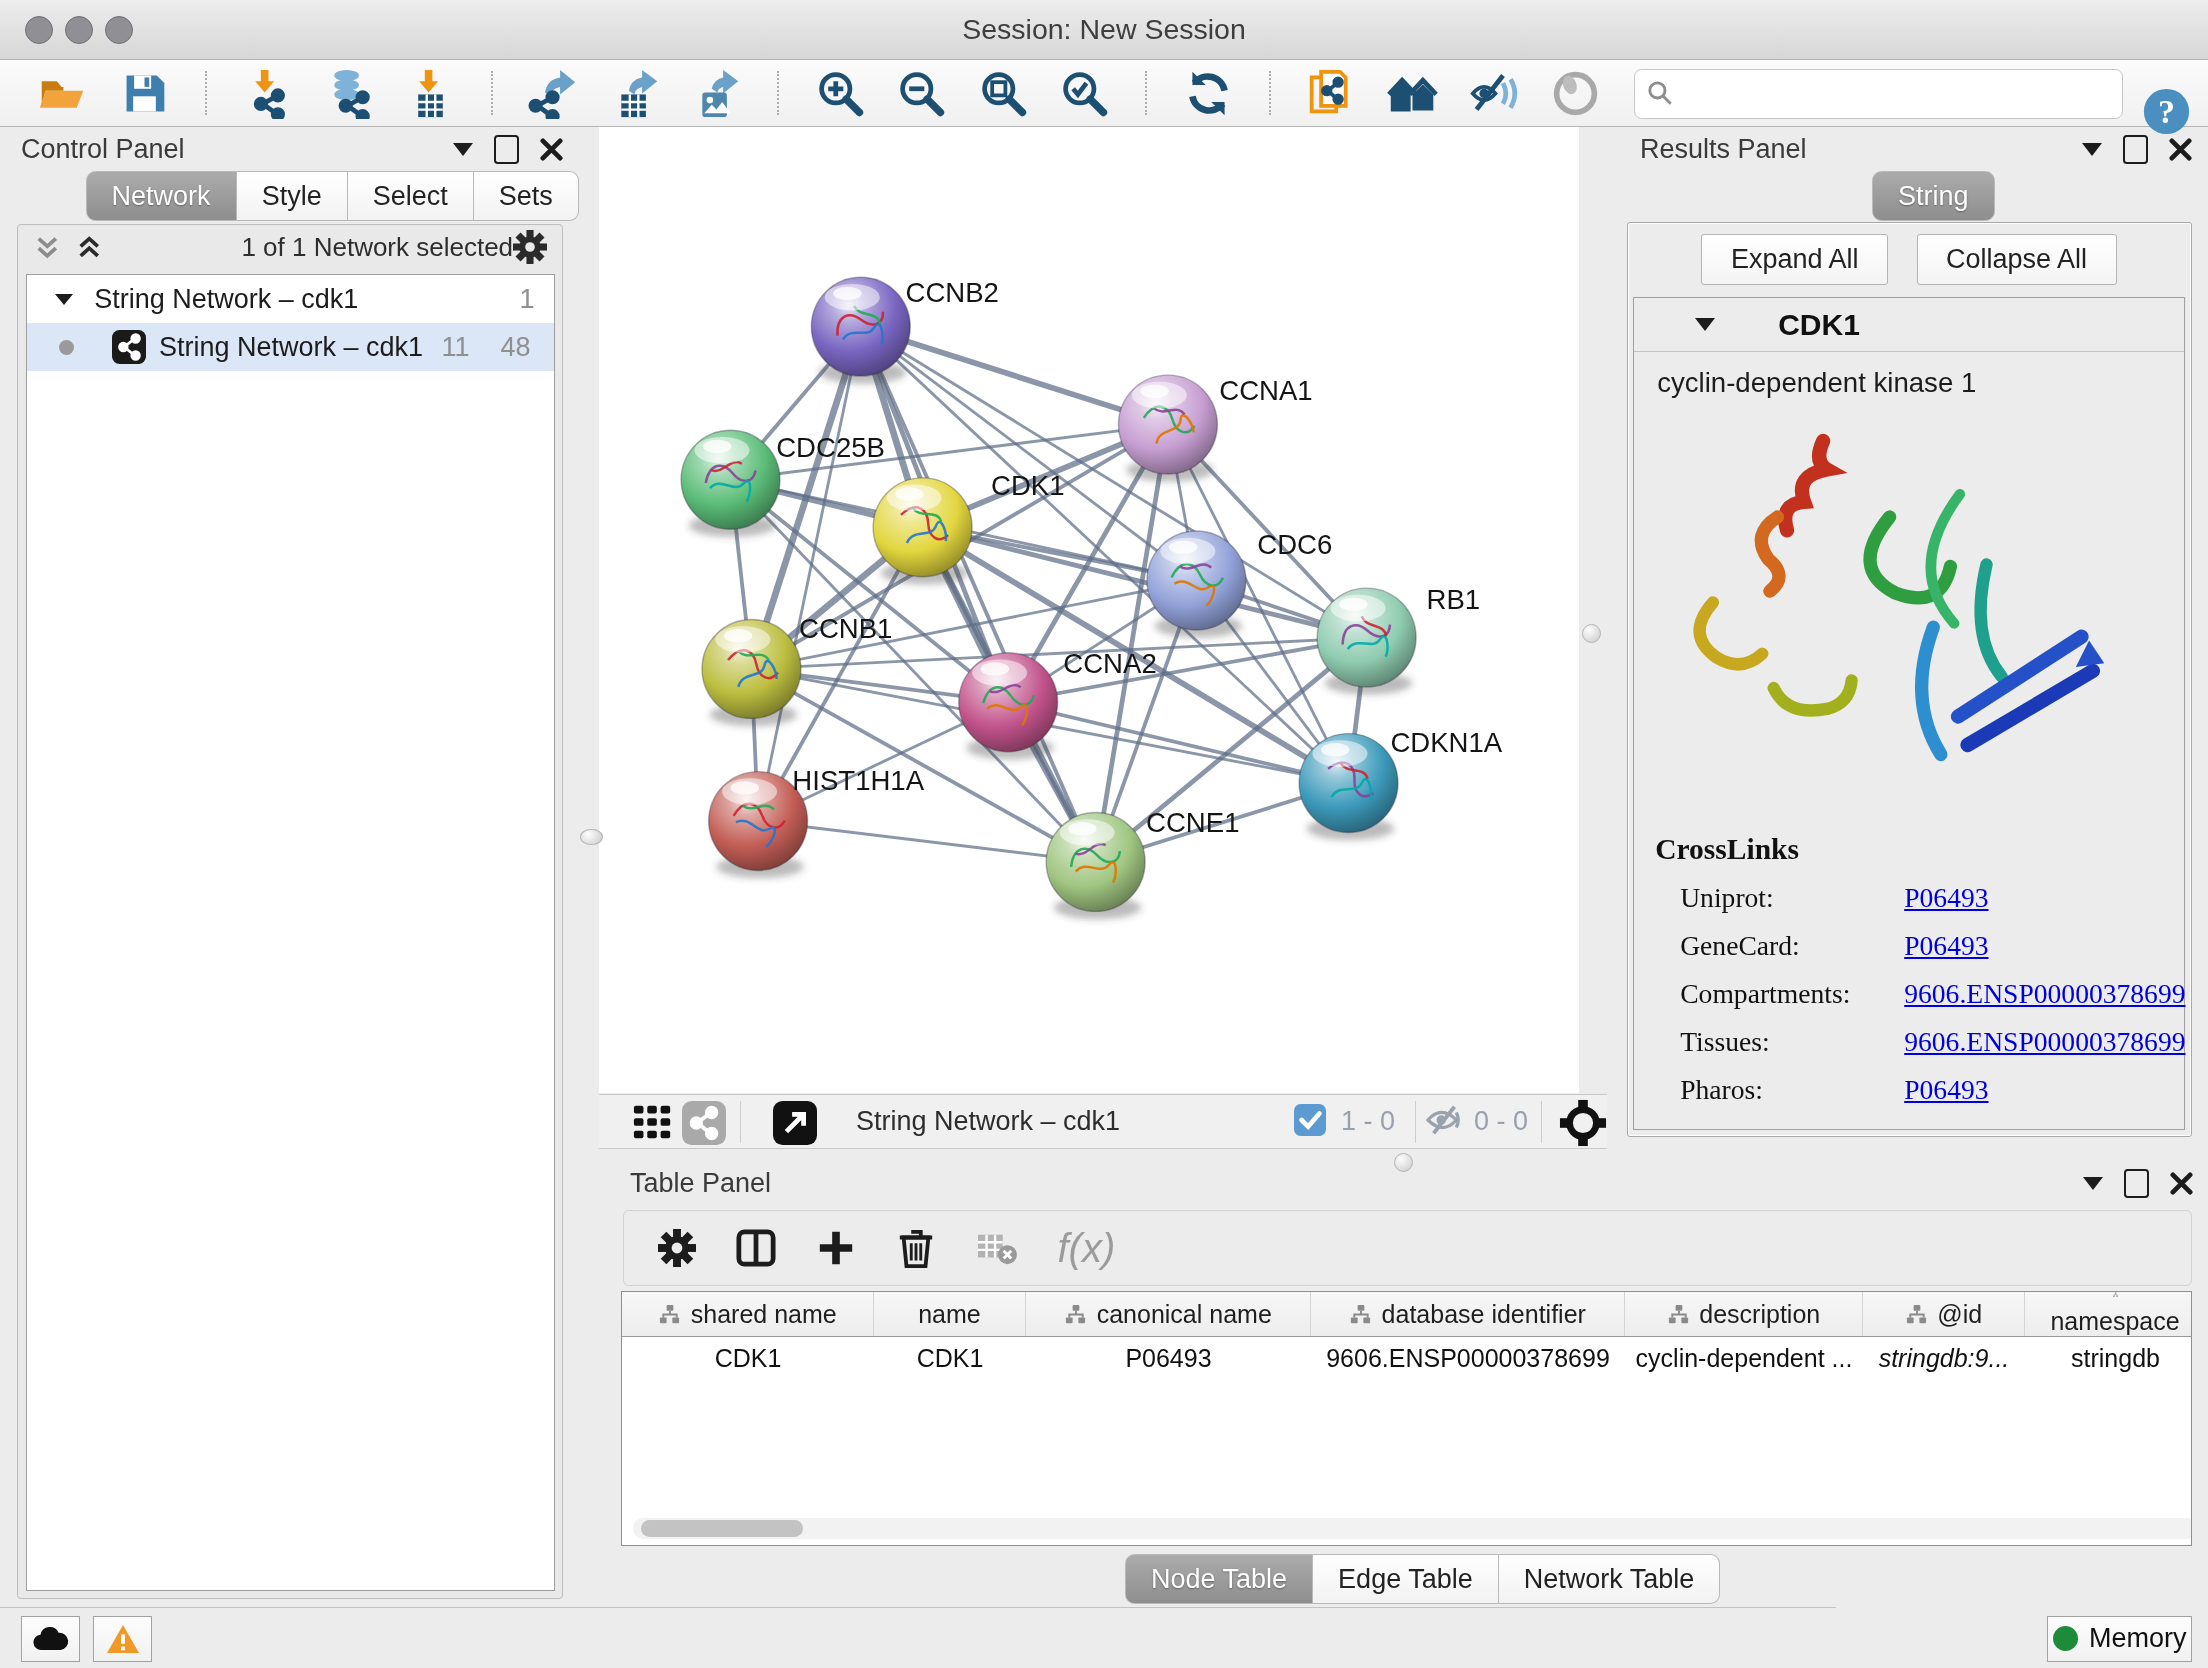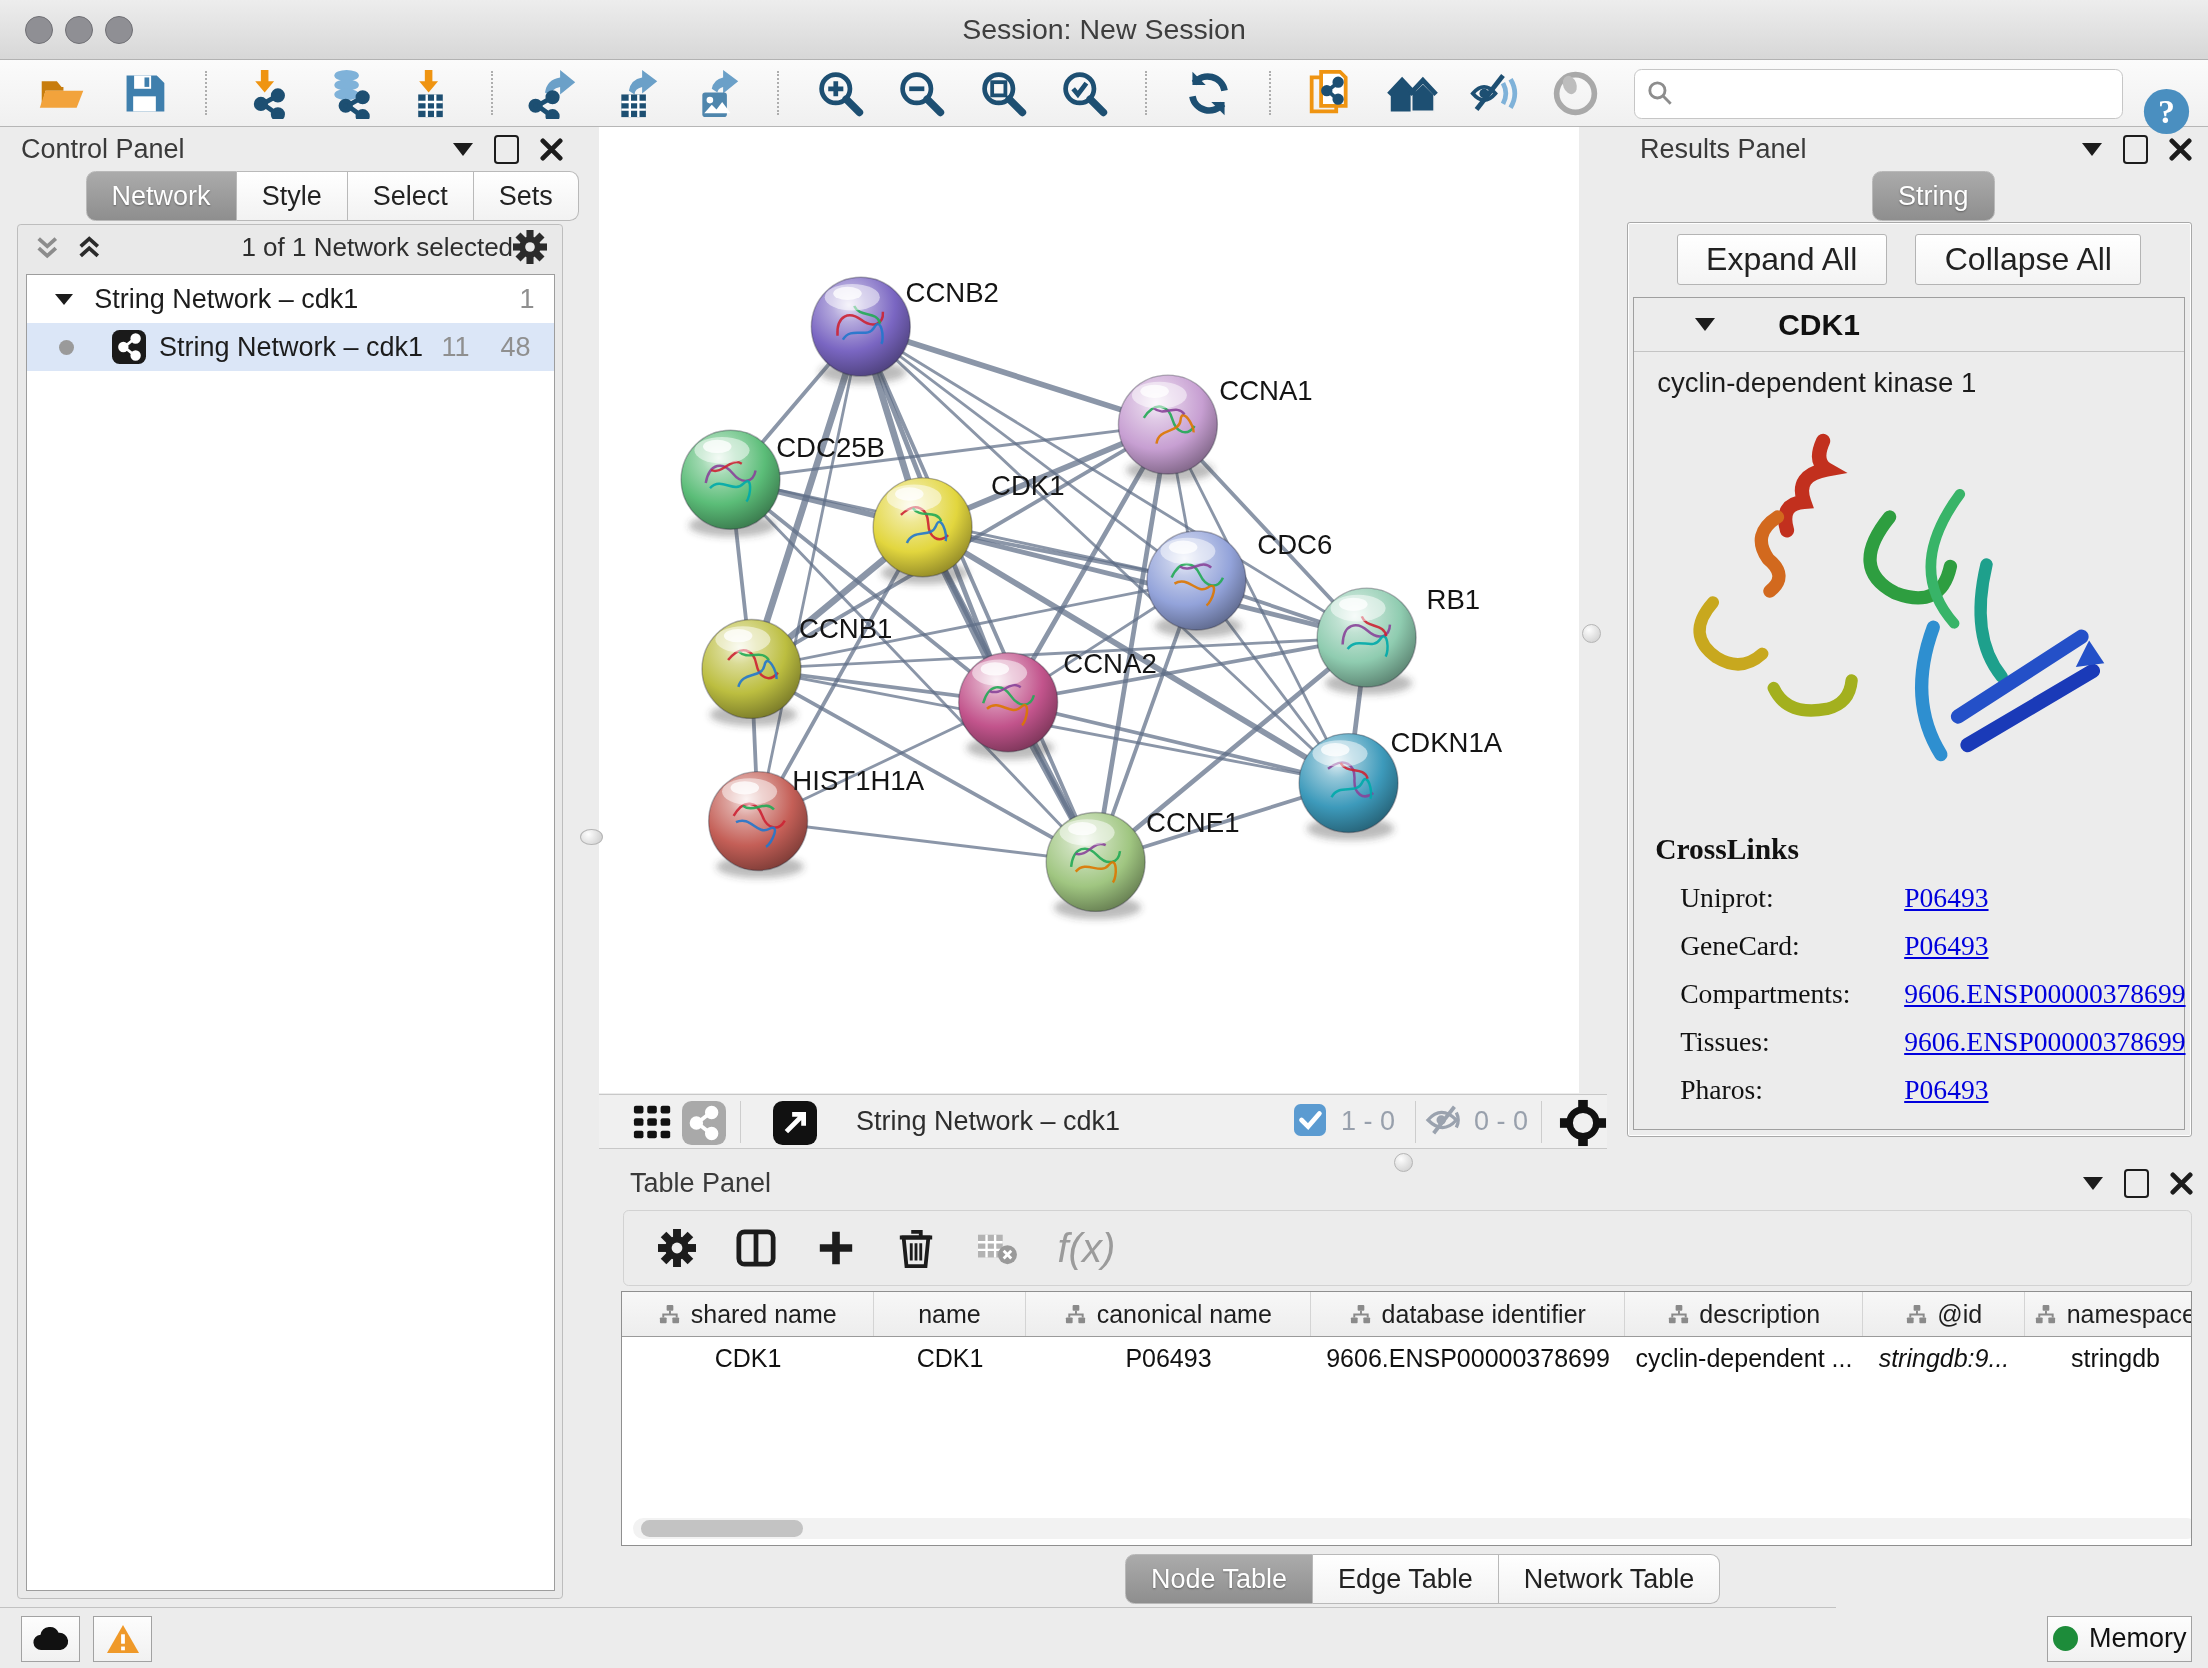--- a/index.html
+++ b/index.html
@@ -63,21 +63,21 @@
     border:1px solid #b5b5b5;}
 
   
   #results-panel{position:absolute;left:1617px;top:129px;width:584px;height:1008px;}
   #rp-header{position:absolute;left:23px;right:9.5px;top:0;height:40px;display:flex;align-items:center;justify-content:space-between;}
   #rp-tab{position:absolute;left:255px;top:42px;}
   #rp-tab .tab{border-radius:9.5px;border-left-width:1px;}
   #rp-box{position:absolute;left:9.5px;top:93px;width:563px;bottom:0;background:#ececec;
     border:1.9px solid #a8a8a8;border-radius:2.9px;box-shadow:0 0 0 1px #fff inset;}
   .rp-btn{height:49px;padding:0 28.5px;background:linear-gradient(#ffffff,#f4f4f4);border:1px solid #b4b4b4;
-    border-radius:3px;font-size:32px;color:#222;display:flex;align-items:center;}
+    border-radius:3px;font-size:27px;color:#222;display:flex;align-items:center;}
   #rp-buttons{position:absolute;left:0;right:0;top:11.4px;display:flex;justify-content:center;gap:28.5px;}
   #rp-inner{position:absolute;left:5.7px;right:5.7px;top:74px;bottom:5.7px;background:#ececec;border:1.9px solid #9f9f9f;}
   #rp-entry-header{height:53px;display:flex;align-items:center;border-bottom:1px solid #c4c4c4;}
   #rp-entry-name{font-size:30px;font-weight:bold;color:#111;margin-left:63px;}
   #rp-desc{font-size:27.6px;color:#1c1c1c;margin:15px 0 0 23px;}
   #crosslinks{position:absolute;left:21px;top:535px;font-family:"Liberation Serif",serif;color:#111;}
   #crosslinks-title{font-size:29.5px;font-weight:bold;}
   .cl-row{display:flex;margin-top:16px;font-size:27.6px;}
   .cl-label{width:224px;margin-left:25px;}
   .cl-link{color:#0000dd;text-decoration:underline;}
@@ -812,21 +812,21 @@
             <svg width="23" height="23" viewBox="0 0 24 24">
               <g fill="#8a8a8a">
                 <rect x="9" y="2" width="7" height="6" rx="1"></rect>
                 <rect x="2" y="15" width="7" height="6" rx="1"></rect>
                 <rect x="15" y="15" width="7" height="6" rx="1"></rect>
               </g>
               <path d="M12.5 8v4M5.5 15v-3h14v3" stroke="#8a8a8a" stroke-width="2" fill="none"></path>
             </svg>
             <span>@id</span>
           </div>
-          <div class="th" style="width: 181px;">
+          <div class="th" style="width: 181px; flex-direction: column;">
             <svg width="23" height="23" viewBox="0 0 24 24">
               <g fill="#8a8a8a">
                 <rect x="9" y="2" width="7" height="6" rx="1"></rect>
                 <rect x="2" y="15" width="7" height="6" rx="1"></rect>
                 <rect x="15" y="15" width="7" height="6" rx="1"></rect>
               </g>
               <path d="M12.5 8v4M5.5 15v-3h14v3" stroke="#8a8a8a" stroke-width="2" fill="none"></path>
             </svg>
             <span>namespace</span>
           </div>

